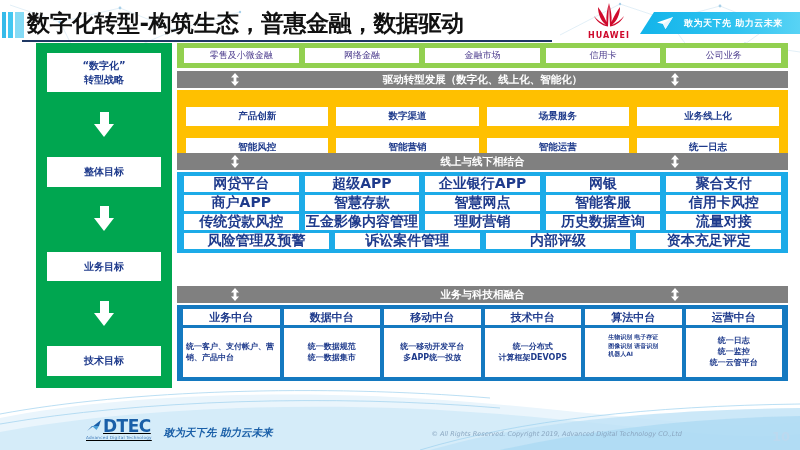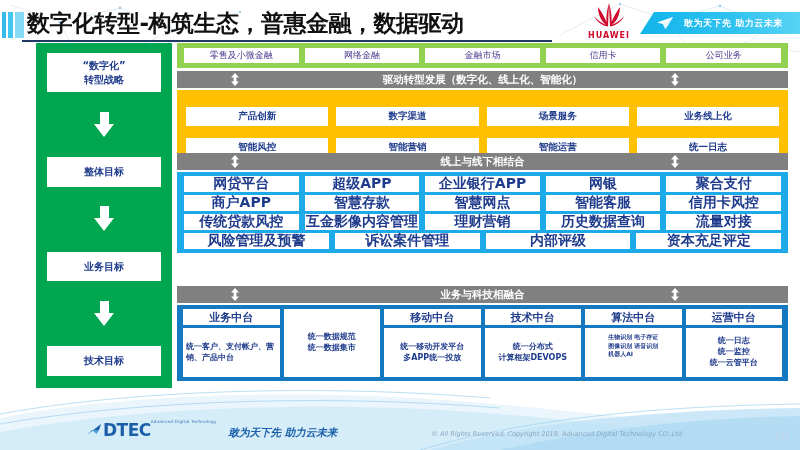--- a/index.html
+++ b/index.html
@@ -184,21 +184,21 @@
 
   
   .footer-wave {
     position: absolute; left: 0; bottom: 0; width: 800px; height: 62px;
     overflow: hidden;
   }
   .dtec {
     position: absolute; left: 86px; bottom: 10px;
     display: flex; align-items: flex-end;
   }
-  .dtec-logo { display: flex; flex-direction: row; align-items: flex-start; }
+  .dtec-logo { display: flex; flex-direction: column; align-items: flex-start; text-decoration: underline; }
   .dtec-main { display: flex; align-items: center; }
   .dtec-word {
     font-size: 17px; font-weight: bold; color: #1a5fa8; letter-spacing: -0.5px;
     font-family: "DejaVu Sans", "Liberation Sans", sans-serif;
   }
   .dtec-sub {
     font-size: 4.2px; color: #3a77b8; letter-spacing: .2px; margin-top: -1px;
     font-family: "DejaVu Sans", "Liberation Sans", sans-serif;
   }
   .dtec-slogan {
@@ -373,20 +373,21 @@
           <path d="M6 0 L10 4.5 L7.4 4.5 L7.4 8.5 L10 8.5 L6 13 L2 8.5 L4.6 8.5 L4.6 4.5 L2 4.5 Z" fill="#ffffff"></path>
         </svg>
       </div>
 
       <div class="dblue-sec" style="top:262px; height:76px;">
         <div class="dblue-col">
           <div class="head">业务中台</div>
           <div class="bodyc leftal">统一客户、支付帐户、营销、产品中台</div>
         </div>
         <div class="dblue-col">
+          <div class="head">数据中台</div>
           <div class="bodyc">统一数据规范
 统一数据集市</div>
         </div>
         <div class="dblue-col">
           <div class="head">移动中台</div>
           <div class="bodyc">统一移动开发平台
 多APP统一投放</div>
         </div>
         <div class="dblue-col">
           <div class="head">技术中台</div>

